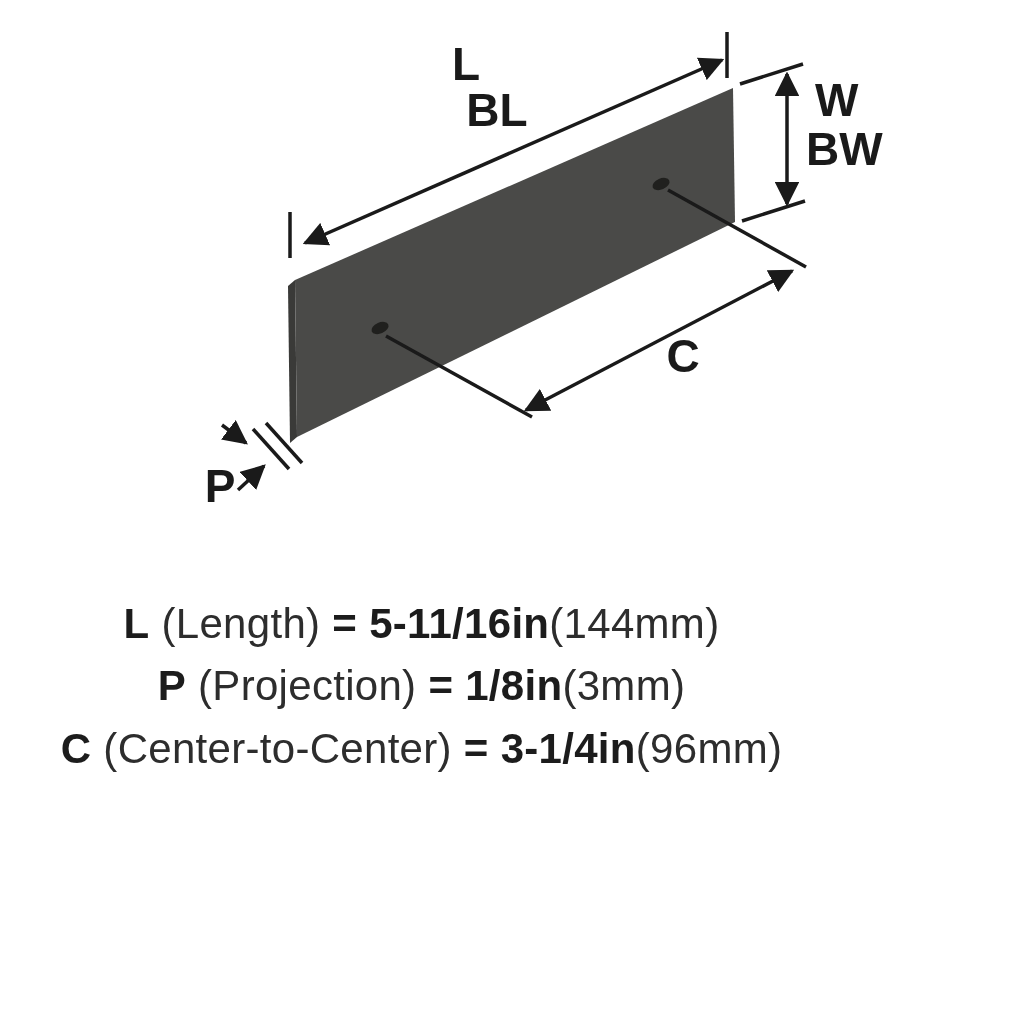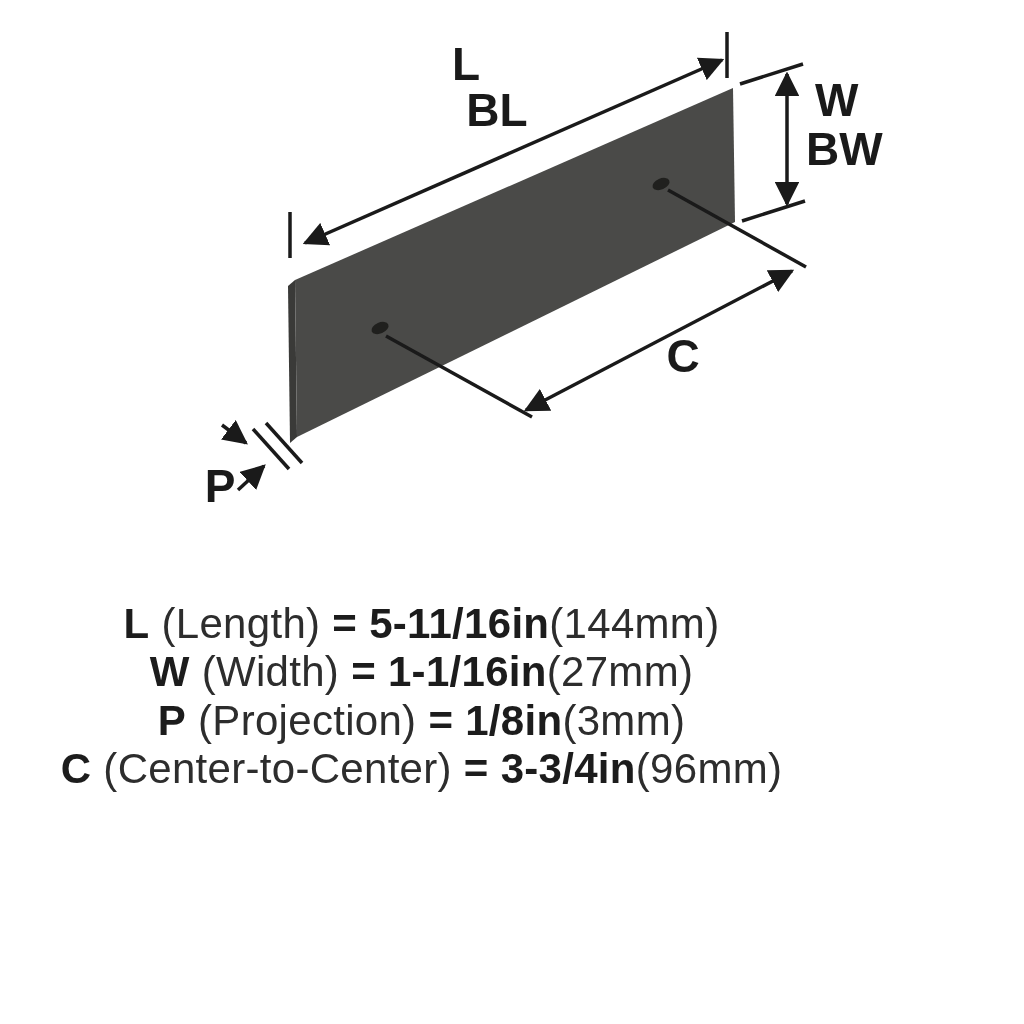--- a/index.html
+++ b/index.html
@@ -23,20 +23,21 @@
     fill: #1a1a1a;
     stroke: none;
   }
   .specs {
     position: absolute;
     left: 0; top: 600px;
     width: 843px;
     display: flex;
     flex-direction: column;
     align-items: center;
+    gap: 14px;
   }
   .spec-line {
     font-size: 42px;
     line-height: 1.15;
     color: #222222;
     white-space: nowrap;
     letter-spacing: 0.3px;
   }
   .spec-line .b { font-weight: 700; color: #1c1c1c; }
   .spec-line .r { font-weight: 400; color: #2d2d2d; }
@@ -90,37 +91,31 @@
 
   <div class="specs">
 
     <div class="spec-line">
       <span class="b">L</span>
       <span class="r">(Length)</span>
       <span class="b">=</span>
       <span class="b">5-11/16in</span><span class="r">(144mm)</span>
     </div>
 
-    <div class="spec-line">
-      <span class="b">W</span>
-      <span class="r">(Width)</span>
-      <span class="b">=</span>
-      <span class="b">1-1/16in</span><span class="r">(27mm)</span>
-    </div>
 
     <div class="spec-line">
       <span class="b">P</span>
       <span class="r">(Projection)</span>
       <span class="b">=</span>
       <span class="b">1/8in</span><span class="r">(3mm)</span>
     </div>
 
     <div class="spec-line">
       <span class="b">C</span>
       <span class="r">(Center-to-Center)</span>
       <span class="b">=</span>
-      <span class="b">3-3/4in</span><span class="r">(96mm)</span>
+      <span class="b">3-1/4in</span><span class="r">(96mm)</span>
     </div>
 
 
 
   </div>
 </div>
 
 </body></html>

